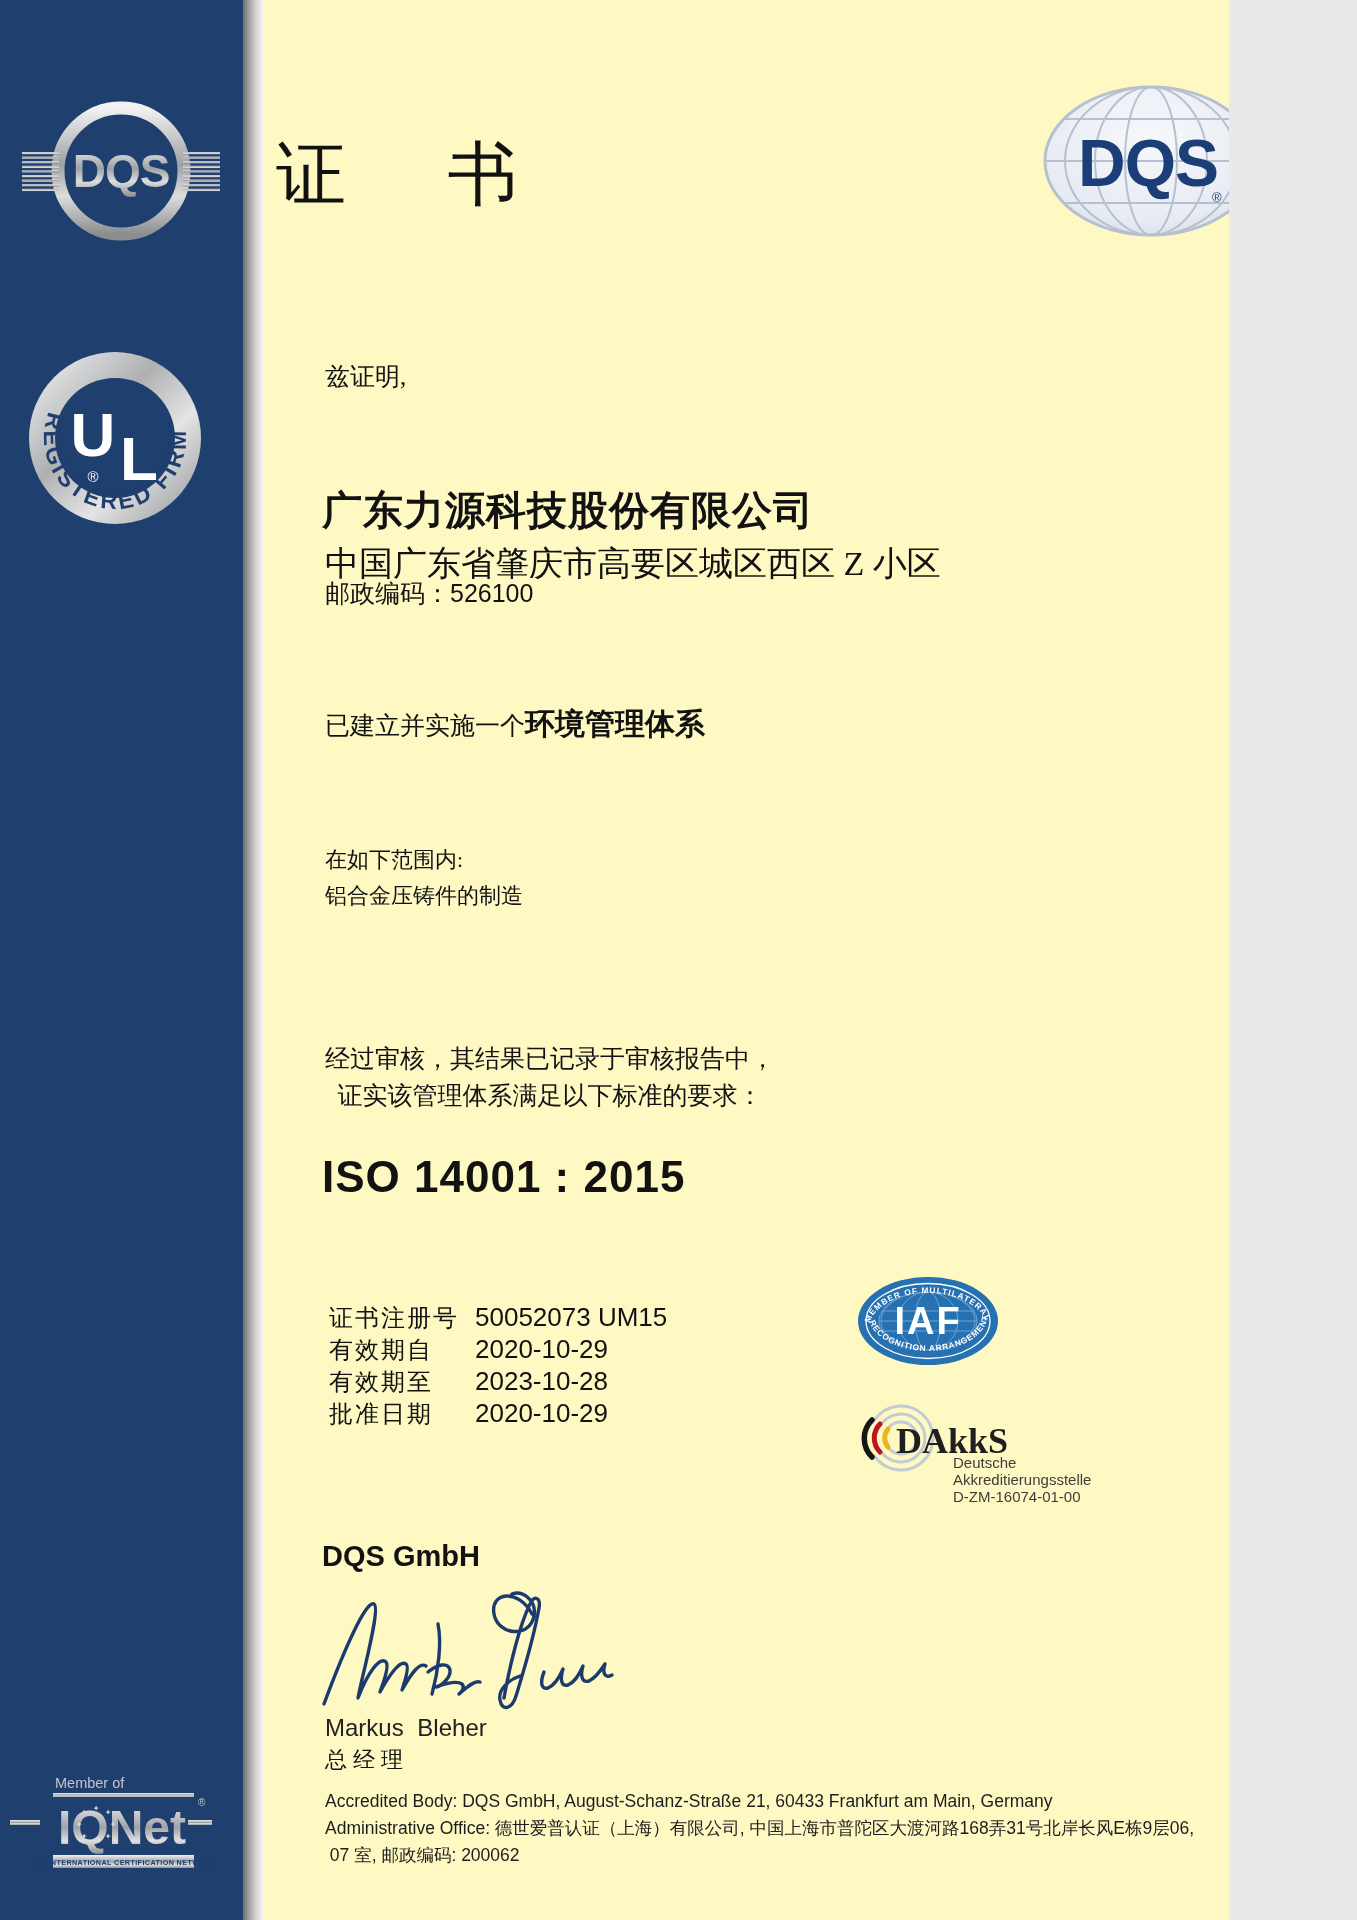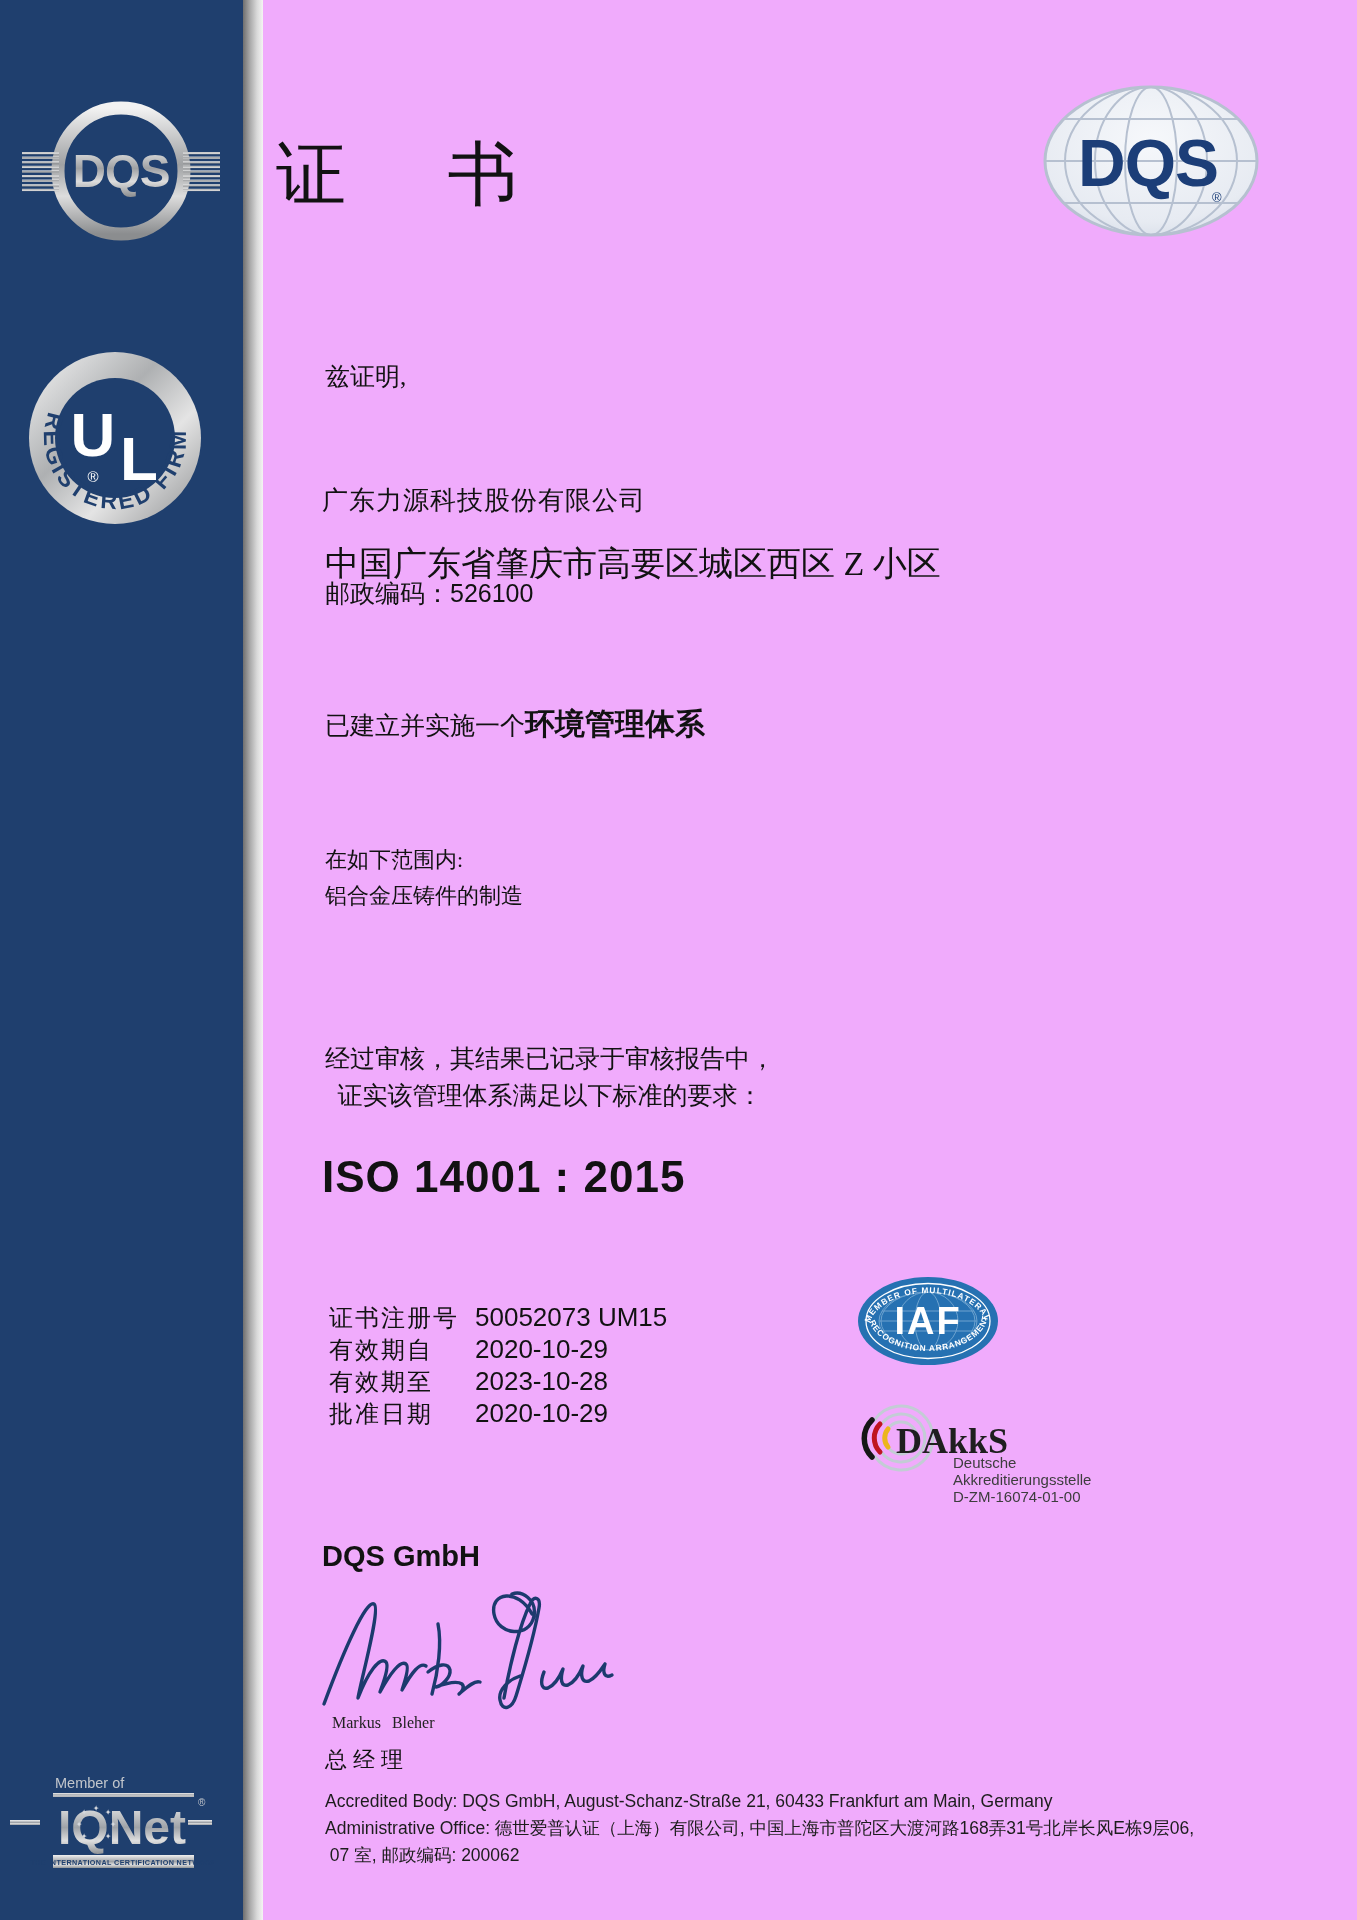--- a/index.html
+++ b/index.html
@@ -1,42 +1,42 @@
 <!DOCTYPE html>
 <html><head>
 <meta charset="utf-8">
 <style>
   html,body{margin:0;padding:0;background:#e9e9e9;}
-  .page{position:relative;width:1357px;height:1920px;background:#f0abfc;overflow:hidden;
+  .page{position:relative;width:1229px;height:1920px;background:#fef9c3;overflow:hidden;
         font-family:"Liberation Serif","DejaVu Serif",serif;color:#121212;}
   .abs{position:absolute;}
   
   .sidebar{left:0;top:0;width:243px;height:1920px;background:#1f3f6e;}
   .sidebar-edge{left:243px;top:0;width:20px;height:1920px;
     background:linear-gradient(to right,#6f6f6f 0%,#a9a9a9 35%,#d9d9d9 70%,#f4f4f3 100%);}
   
   .title{left:268px;top:128px;font-size:70px;word-spacing:80px;letter-spacing:2px;margin-left:8px;}
   .intro{left:325px;top:340px;font-size:25px;margin-top:20px;}
-  .company-name{left:322px;top:483px;font-size:26px;font-weight:normal;letter-spacing:1px;}
+  .company-name{left:322px;top:483px;font-size:40px;font-weight:bold;letter-spacing:1px;}
   .company-address{left:325px;top:541px;font-size:34px;}
   .company-postal{left:325px;top:577px;font-size:25px;}
   .company-postal .val{font-family:"Liberation Sans","DejaVu Sans",sans-serif;font-size:25px;}
   .system-line{left:325px;top:704px;font-size:25px;}
   .system-line .sys{font-size:30px;font-weight:bold;}
   .scope{left:325px;top:842px;font-size:22px;line-height:36px;}
   .audit{left:325px;top:1040px;font-size:25px;line-height:37px;text-align:center;}
   .standard{left:322px;top:1152px;font-family:"Liberation Sans","DejaVu Sans",sans-serif;
             font-weight:bold;font-size:44px;letter-spacing:1px;}
   .regtable{left:329px;top:1302px;display:grid;grid-template-columns:146px auto;}
   .regtable .lbl{font-size:24px;letter-spacing:2px;}
   .regtable .val{font-family:"Liberation Sans","DejaVu Sans",sans-serif;font-size:26px;}
   .issuer-name{left:322px;top:1540px;font-family:"Liberation Sans","DejaVu Sans",sans-serif;
                font-weight:bold;font-size:29px;}
-  .signer-name{left:332px;top:1714px;font-family:Liberation Serif, serif;
-               font-size:16px;word-spacing:7px;color:#222;}
+  .signer-name{left:325px;top:1714px;font-family:Liberation Sans, sans-serif;
+               font-size:24px;word-spacing:7px;color:#222;}
   .signer-title{left:325px;top:1745px;font-size:22px;letter-spacing:6px;}
   .footer{left:325px;top:1788px;font-family:"Liberation Sans","DejaVu Sans",sans-serif;
           font-size:17.5px;line-height:27px;color:#1d1d1d;}
   .footer div{white-space:pre;}
 </style>
 </head>
 <body>
 
 <div class="page">
 

